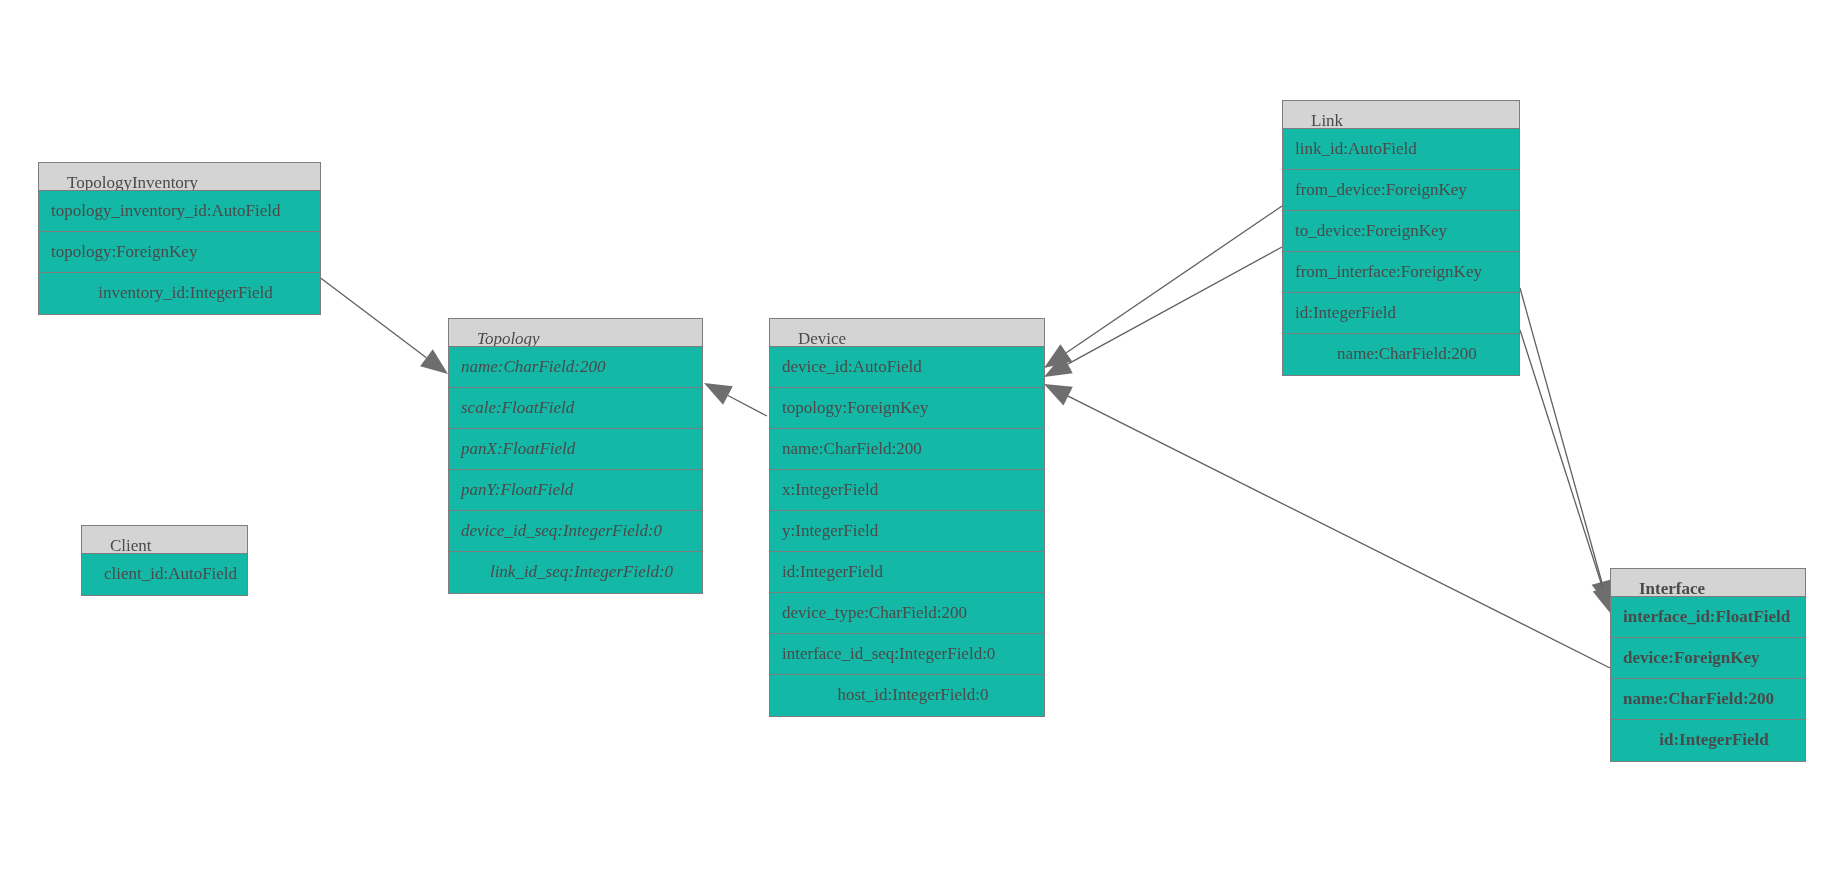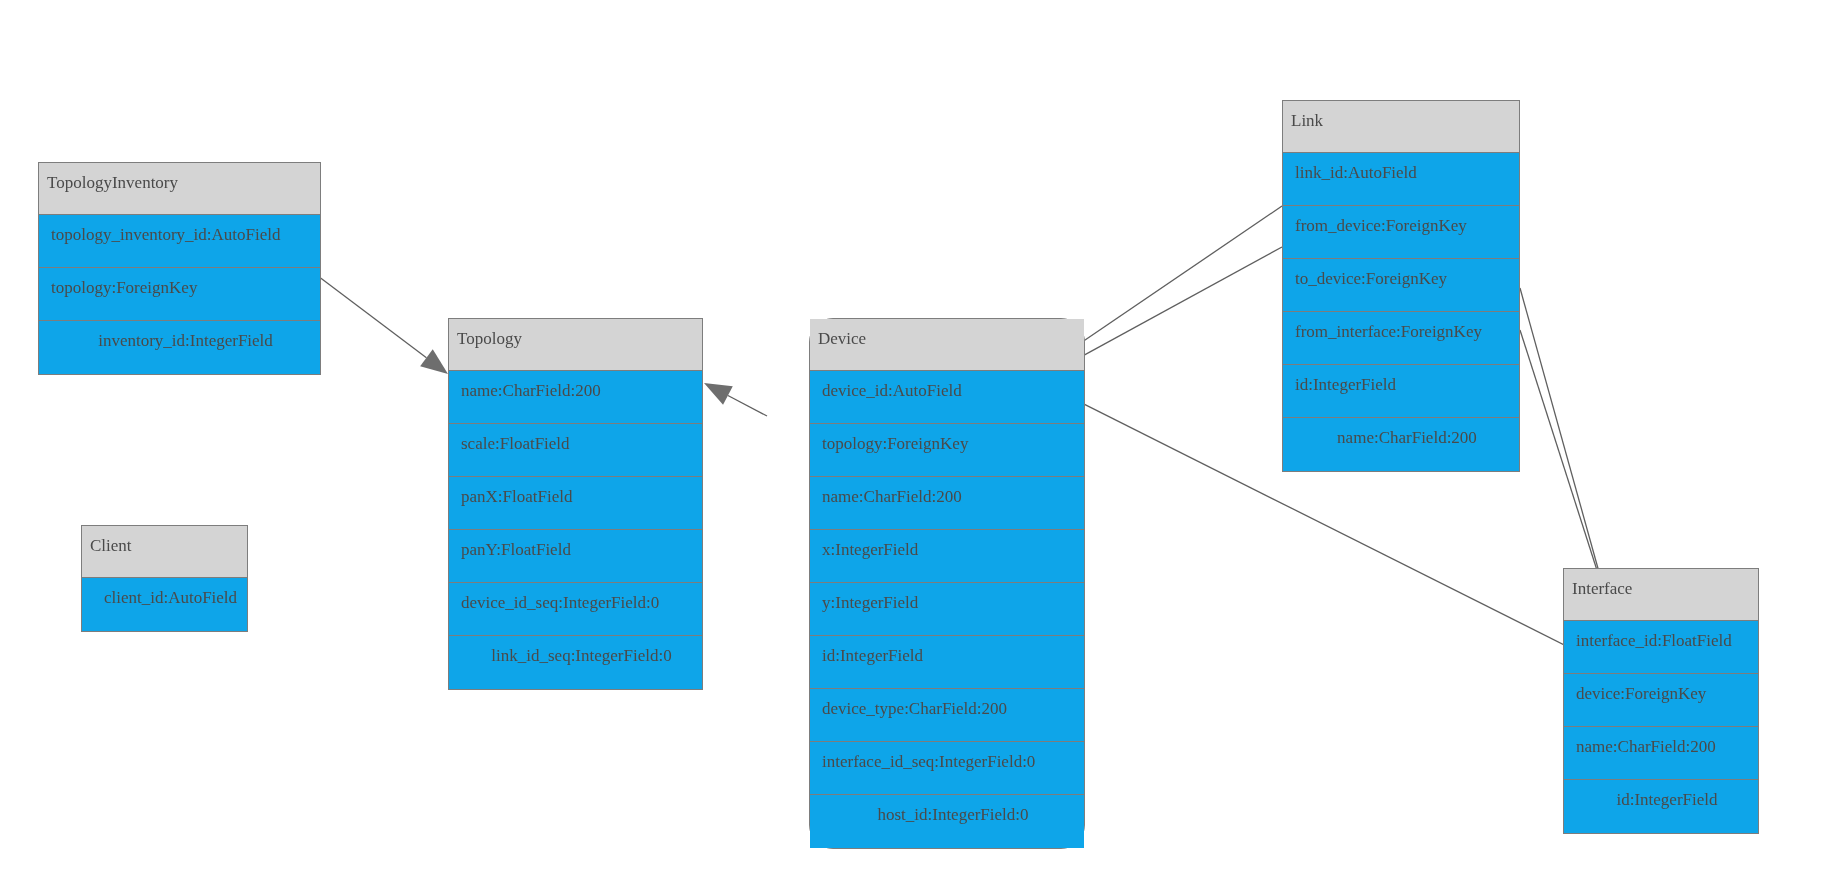--- a/index.html
+++ b/index.html
@@ -25,35 +25,35 @@
   .entity {
     position: absolute;
     box-sizing: border-box;
     border: 1px solid #7d7d7d;
     background: #ffffff;
     font-size: 17px;
     color: #4a4a4a;
   }
   .entity-header {
     box-sizing: border-box;
-    height: 52px;
+    height: 28px;
     line-height: 40px;
-    padding-left: 8px;
+    padding-left: 28px;
     background: #d4d4d4;
     border-bottom: 1px solid #7d7d7d;
     white-space: nowrap;
     overflow: hidden;
   }
   .entity-field {
     box-sizing: border-box;
-    height: 53px;
+    height: 41px;
     line-height: 40px;
     padding-left: 12px;
     border-bottom: 1px solid #7d7d7d;
-    background: #0ea5e9;
+    background: #14b8a6;
     white-space: nowrap;
     overflow: hidden;
   }
   .entity-field:last-child {
     border-bottom: none;
     text-align: center;
   }
 </style>
 </head>
 <body>
@@ -74,54 +74,54 @@
       <polygon points="1611,614 1592.7619744035685,591.4916810413592 1612.7604271811226,585.0837261020724" fill="#6e6e6e"></polygon>
       <line x1="1610" y1="668" x2="1068.1324553296467" y2="396.1088645116956" stroke="#5f5f5f" stroke-width="1.3"></line>
       <polygon points="1044,384 1072.8414581953061,386.7240207723885 1063.4234524639874,405.49370825100266" fill="#6e6e6e"></polygon>
     </svg>
     <div class="entity" style="left: 38px; top: 162px; width: 283px;">
       <div class="entity-header">TopologyInventory</div>
       <div class="entity-field">topology_inventory_id:AutoField</div>
       <div class="entity-field">topology:ForeignKey</div>
       <div class="entity-field">inventory_id:IntegerField</div>
     </div>
-    <div class="entity" style="left: 448px; top: 318px; width: 255px;">
+    <div class="entity" style="left: 448px; top: 318px; width: 255px; font-style: italic;">
       <div class="entity-header">Topology</div>
       <div class="entity-field">name:CharField:200</div>
       <div class="entity-field">scale:FloatField</div>
       <div class="entity-field">panX:FloatField</div>
       <div class="entity-field">panY:FloatField</div>
       <div class="entity-field">device_id_seq:IntegerField:0</div>
       <div class="entity-field">link_id_seq:IntegerField:0</div>
     </div>
     <div class="entity" style="left: 81px; top: 525px; width: 167px;">
       <div class="entity-header">Client</div>
       <div class="entity-field">client_id:AutoField</div>
     </div>
-    <div class="entity" style="left: 809px; top: 318px; width: 276px; border-radius: 24px;">
+    <div class="entity" style="left: 769px; top: 318px; width: 276px;">
       <div class="entity-header">Device</div>
       <div class="entity-field">device_id:AutoField</div>
       <div class="entity-field">topology:ForeignKey</div>
       <div class="entity-field">name:CharField:200</div>
       <div class="entity-field">x:IntegerField</div>
       <div class="entity-field">y:IntegerField</div>
       <div class="entity-field">id:IntegerField</div>
       <div class="entity-field">device_type:CharField:200</div>
       <div class="entity-field">interface_id_seq:IntegerField:0</div>
       <div class="entity-field">host_id:IntegerField:0</div>
     </div>
     <div class="entity" style="left: 1282px; top: 100px; width: 238px;">
       <div class="entity-header">Link</div>
       <div class="entity-field">link_id:AutoField</div>
       <div class="entity-field">from_device:ForeignKey</div>
       <div class="entity-field">to_device:ForeignKey</div>
       <div class="entity-field">from_interface:ForeignKey</div>
       <div class="entity-field">id:IntegerField</div>
       <div class="entity-field">name:CharField:200</div>
     </div>
-    <div class="entity" style="left: 1563px; top: 568px; width: 196px;">
+    <div class="entity" style="left: 1610px; top: 568px; width: 196px; font-weight: bold;">
       <div class="entity-header">Interface</div>
       <div class="entity-field">interface_id:FloatField</div>
       <div class="entity-field">device:ForeignKey</div>
       <div class="entity-field">name:CharField:200</div>
       <div class="entity-field">id:IntegerField</div>
     </div>
   </div>
 
 </body></html>

